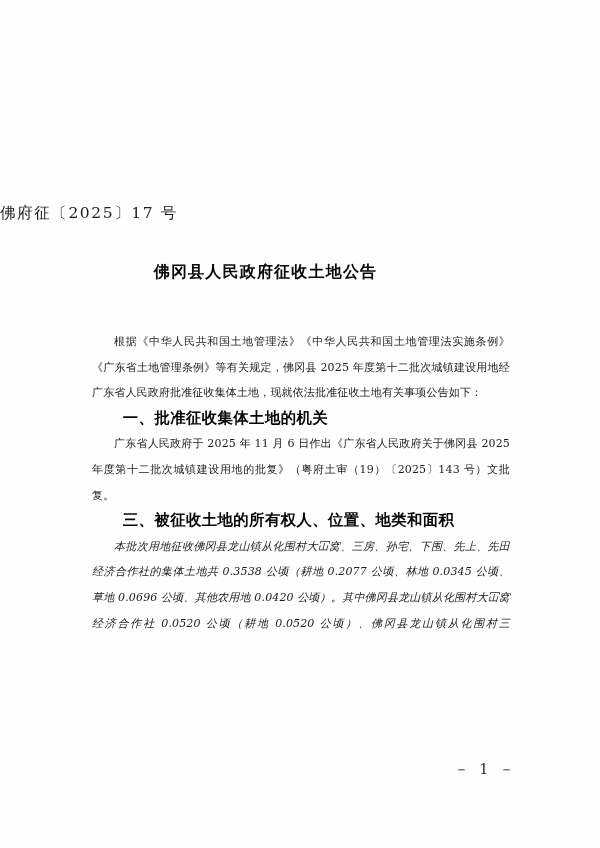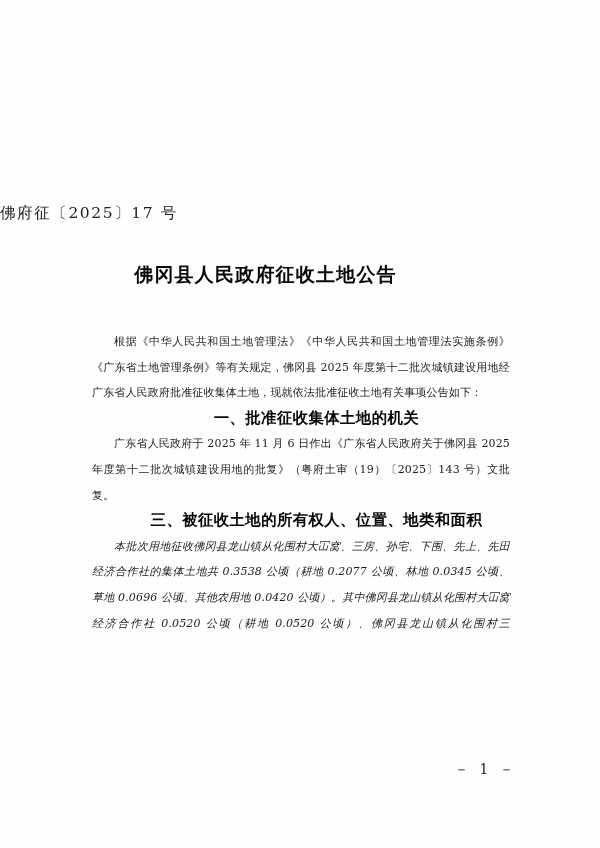--- a/index.html
+++ b/index.html
@@ -37,21 +37,21 @@
     white-space: nowrap;
   }
 
   
   .doc-title {
     position: absolute;
     top: 262px;
     left: 0;
     width: 531px;
     text-align: center;
-    font-size: 19px;
+    font-size: 16px;
     font-weight: bold;
     letter-spacing: 1.2px;
     color: #070707;
     white-space: nowrap;
   }
 
   
   .body-block {
     position: absolute;
     top: 329px;
@@ -74,21 +74,20 @@
   }
 
   .heading {
     font-size: 15.4px;
     line-height: 25.6px;
     font-weight: bold;
     color: #080808;
     letter-spacing: 0.4px;
     text-indent: 2em;
     margin: 0;
-    text-align: center;
   }
 
   
   .para.tail {
     text-align-last: justify;
     font-style: italic;
   }
 
   
   .page-footer {

